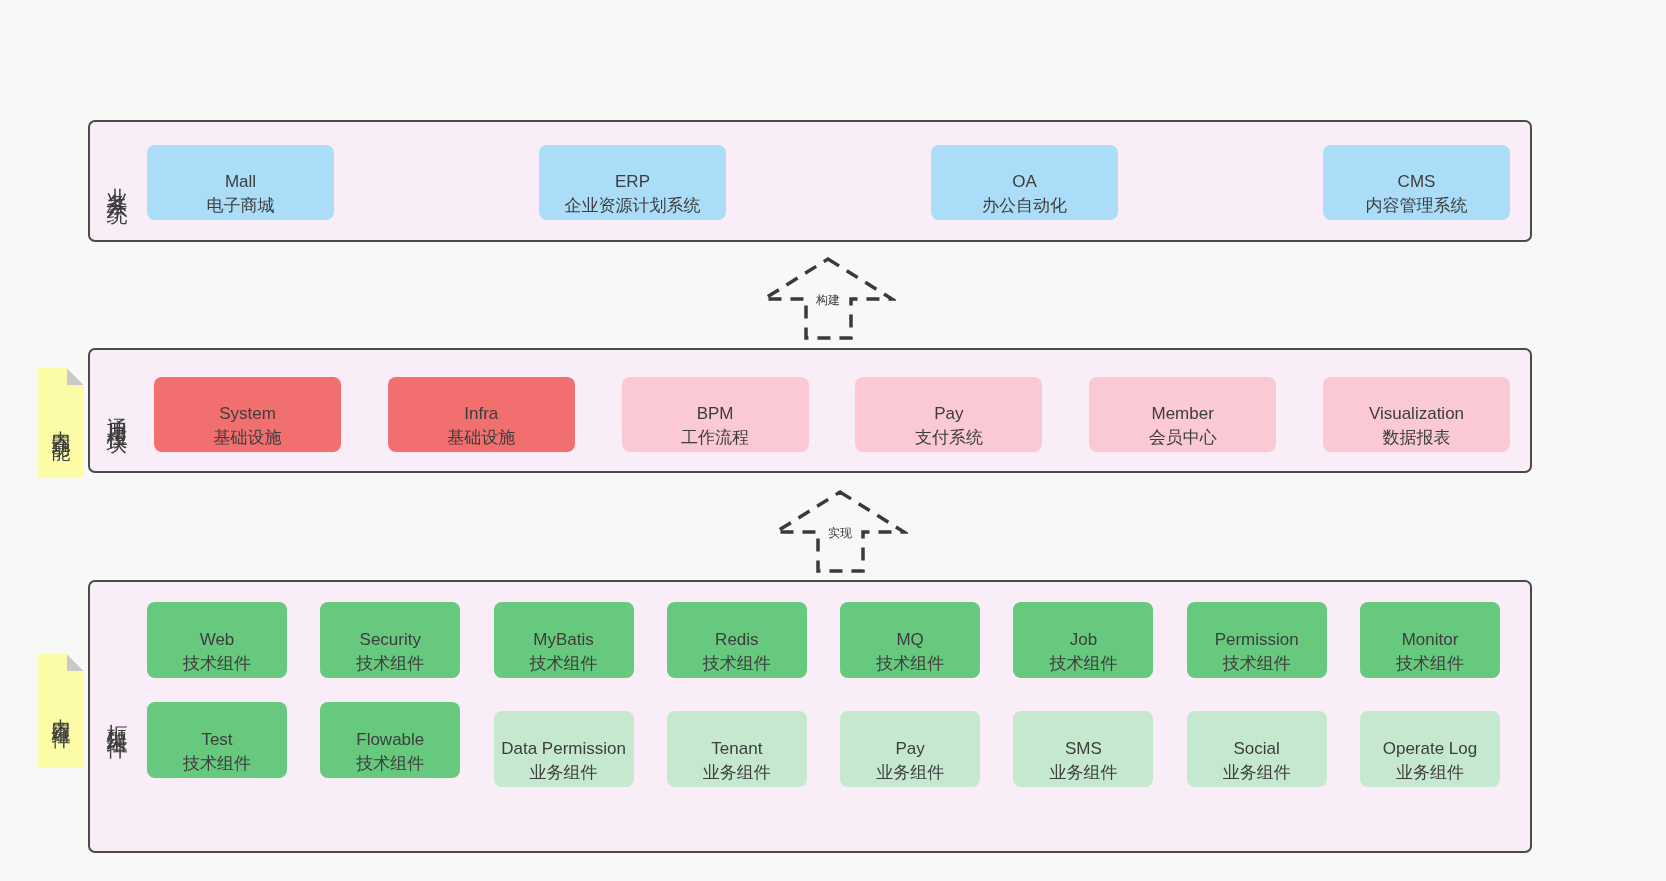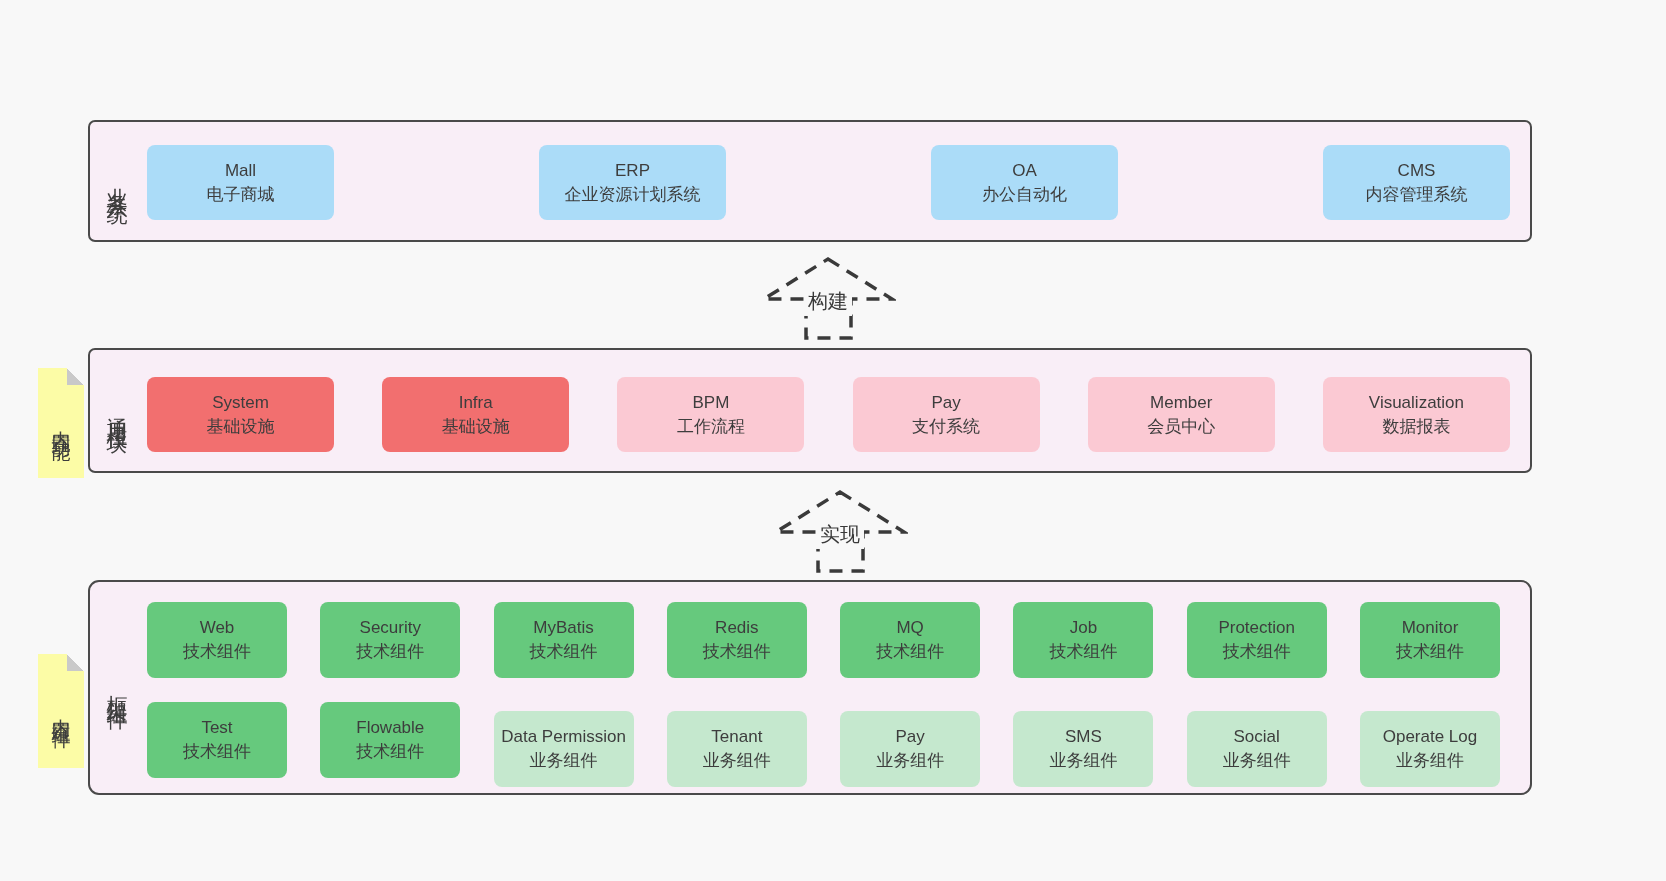--- a/index.html
+++ b/index.html
@@ -9,32 +9,32 @@
   }
   *{margin:0;padding:0;box-sizing:border-box;}
   html,body{background:var(--page);}
   body{font-family:"Liberation Sans","DejaVu Sans",sans-serif;color:var(--text);}
   .stage{position:relative;width:1666px;height:881px;background:var(--page);overflow:hidden;}
 
   .panel{position:absolute;left:88px;width:1444px;background:var(--panel);
          border:2px solid var(--border);border-radius:7px;}
   .panel-1{top:120px;height:122px;}
   .panel-2{top:348px;height:125px;}
-  .panel-3{top:580px;height:215px;border-radius:11px;}
+  .panel-3{top:580px;height:273px;}
 
   .v-text{writing-mode:vertical-lr;text-orientation:upright;}
   .section-label{position:absolute;left:10px;top:0;bottom:0;display:flex;
                  align-items:center;justify-content:center;font-size:21px;
                  letter-spacing:5px;color:var(--text);width:34px;}
 
   .boxes-row{position:absolute;left:57px;right:20px;top:23px;height:75px;
              display:flex;justify-content:space-between;}
-  .panel-2 .boxes-row{top:27px;}
+  .panel-2 .boxes-row{top:27px;margin-left:7px;}
   .box{width:187px;height:75px;border-radius:8px;display:flex;flex-direction:column;
-       align-items:center;justify-content:center;text-align:center;
+       align-items:center;justify-content:flex-end;text-align:center;
        font-size:17px;line-height:24px;color:var(--text);padding:2px 6px;}
   .b-blue{background:var(--blue);}
   .b-red{background:var(--red);}
   .b-pink{background:var(--pink);}
   .b-green{background:var(--green);}
   .b-lightgreen{background:var(--lightgreen);margin-top:9px;}
 
   .grid{position:absolute;left:57px;right:30px;top:20px;
         display:grid;grid-template-columns:repeat(8,140px);
         justify-content:space-between;row-gap:24px;}
@@ -46,21 +46,21 @@
   .note-3{top:654px;height:114px;}
   .note-text{font-size:19px;letter-spacing:4px;color:var(--text);}
   .note-fold{position:absolute;top:0;right:0;width:17px;height:17px;
              background:linear-gradient(to top right,var(--fold) 49.5%,var(--page) 50%);}
 
   .arrow{position:absolute;width:136px;height:88px;}
   .arrow-1{left:760px;top:254px;}
   .arrow-2{left:772px;top:487px;}
   .arrow svg{position:absolute;left:0;top:0;width:100%;height:100%;}
   .arrow-label{position:absolute;left:50%;top:50%;transform:translate(-50%,-38%);
-               background:var(--page);padding:1px 4px;font-size:20px;color:var(--arrow);
+               background:var(--page);padding:1px 4px;font-size:12px;color:var(--arrow);
                white-space:nowrap;}
 </style>
 </head>
 <body>
 
 <div class="stage">
 
   <div class="panel panel-1">
     <div class="section-label v-text">业务系统</div>
     <div class="boxes-row">
@@ -156,21 +156,21 @@
       </div>
       <div class="box b-green">
         <span>MQ</span>
         <span>技术组件</span>
       </div>
       <div class="box b-green">
         <span>Job</span>
         <span>技术组件</span>
       </div>
       <div class="box b-green">
-        <span>Protection</span>
+        <span>Permission</span>
         <span>技术组件</span>
       </div>
       <div class="box b-green">
         <span>Monitor</span>
         <span>技术组件</span>
       </div>
       <div class="box b-green">
         <span>Test</span>
         <span>技术组件</span>
       </div>

